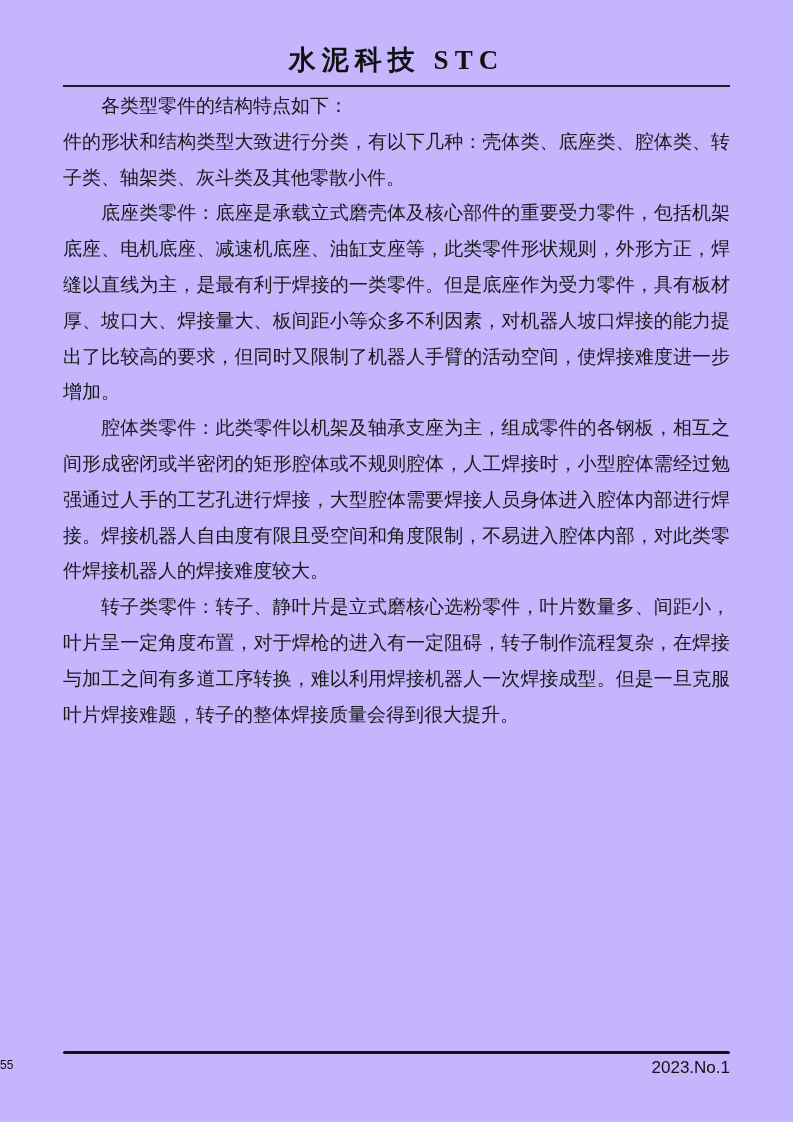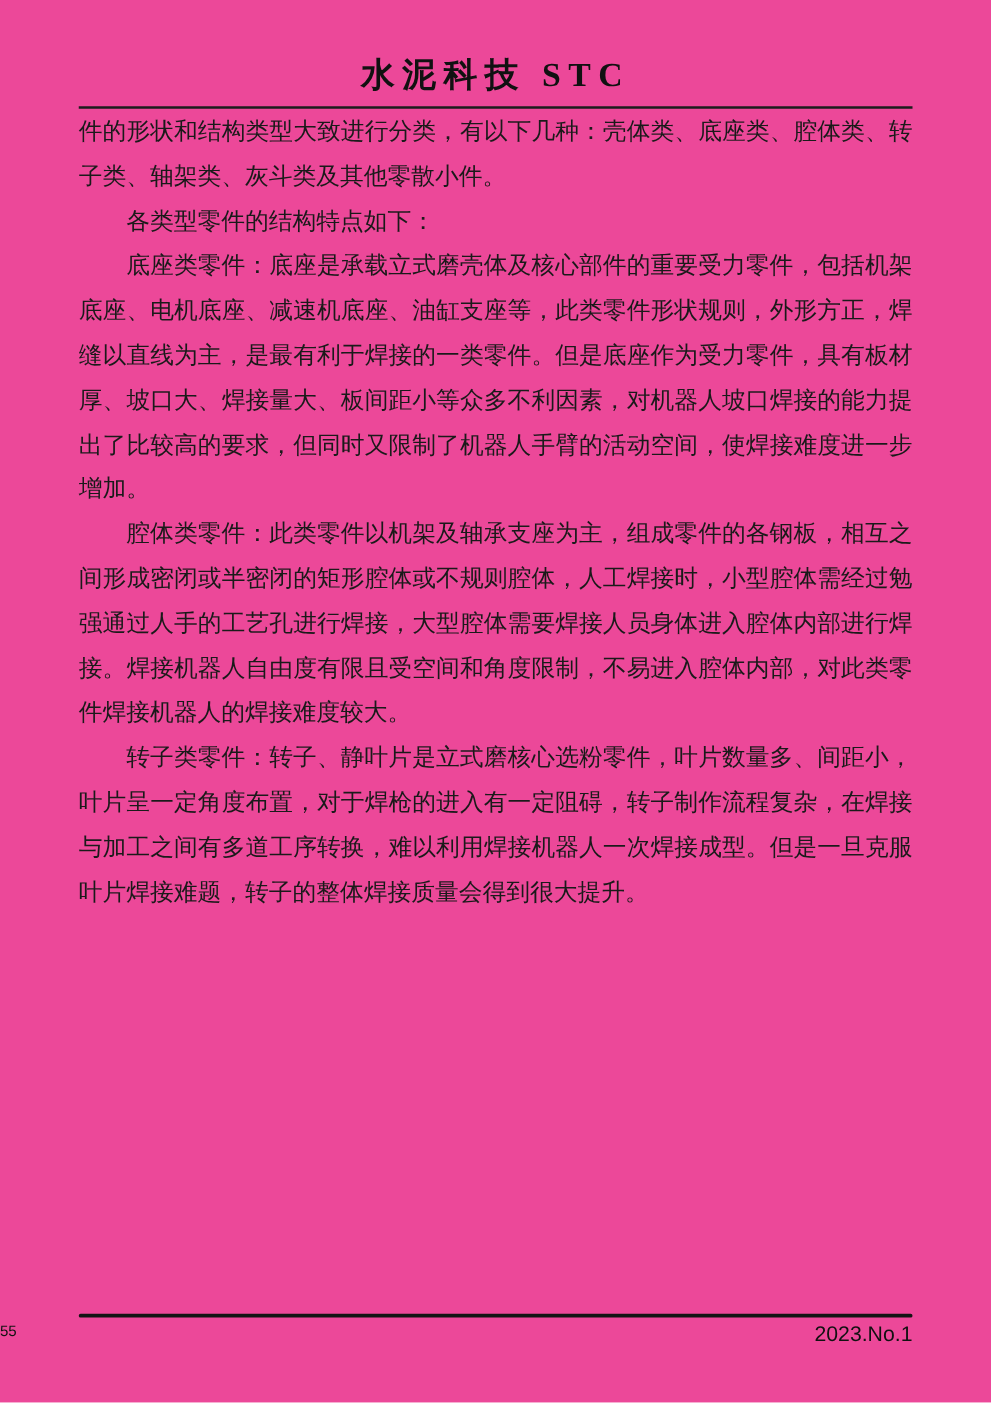--- a/index.html
+++ b/index.html
@@ -4,21 +4,21 @@
 <style>
   html, body {
     margin: 0;
     padding: 0;
     background: #ffffff;
   }
   .page {
     position: relative;
     width: 793px;
     height: 1122px;
-    background: #ec4899;
+    background: #c4b5fd;
     color: #1a1a1a;
     overflow: hidden;
     font-family: "Liberation Serif", serif;
   }
   .header-title {
     position: absolute;
     top: 42px;
     left: 0;
     width: 100%;
     text-align: center;
@@ -83,22 +83,22 @@
 </head>
 <body>
 
 <div class="page">
 
   <div class="header-title">水泥科技 STC</div>
 
   <div class="header-rule"></div>
 
   <div class="content">
+      <p class="para indent">各类型零件的结构特点如下：</p>
       <p class="para">件的形状和结构类型大致进行分类，有以下几种：壳体类、底座类、腔体类、转子类、轴架类、灰斗类及其他零散小件。</p>
-      <p class="para indent">各类型零件的结构特点如下：</p>
       <p class="para indent">底座类零件：底座是承载立式磨壳体及核心部件的重要受力零件，包括机架底座、电机底座、减速机底座、油缸支座等，此类零件形状规则，外形方正，焊缝以直线为主，是最有利于焊接的一类零件。但是底座作为受力零件，具有板材厚、坡口大、焊接量大、板间距小等众多不利因素，对机器人坡口焊接的能力提出了比较高的要求，但同时又限制了机器人手臂的活动空间，使焊接难度进一步增加。</p>
       <p class="para indent">腔体类零件：此类零件以机架及轴承支座为主，组成零件的各钢板，相互之间形成密闭或半密闭的矩形腔体或不规则腔体，人工焊接时，小型腔体需经过勉强通过人手的工艺孔进行焊接，大型腔体需要焊接人员身体进入腔体内部进行焊接。焊接机器人自由度有限且受空间和角度限制，不易进入腔体内部，对此类零件焊接机器人的焊接难度较大。</p>
       <p class="para indent">转子类零件：转子、静叶片是立式磨核心选粉零件，叶片数量多、间距小，叶片呈一定角度布置，对于焊枪的进入有一定阻碍，转子制作流程复杂，在焊接与加工之间有多道工序转换，难以利用焊接机器人一次焊接成型。但是一旦克服叶片焊接难题，转子的整体焊接质量会得到很大提升。</p>
     </div>
 
   <div class="footer-rule"></div>
 
   <div class="page-number">55</div>
 
   <div class="issue-number">2023.No.1</div>

